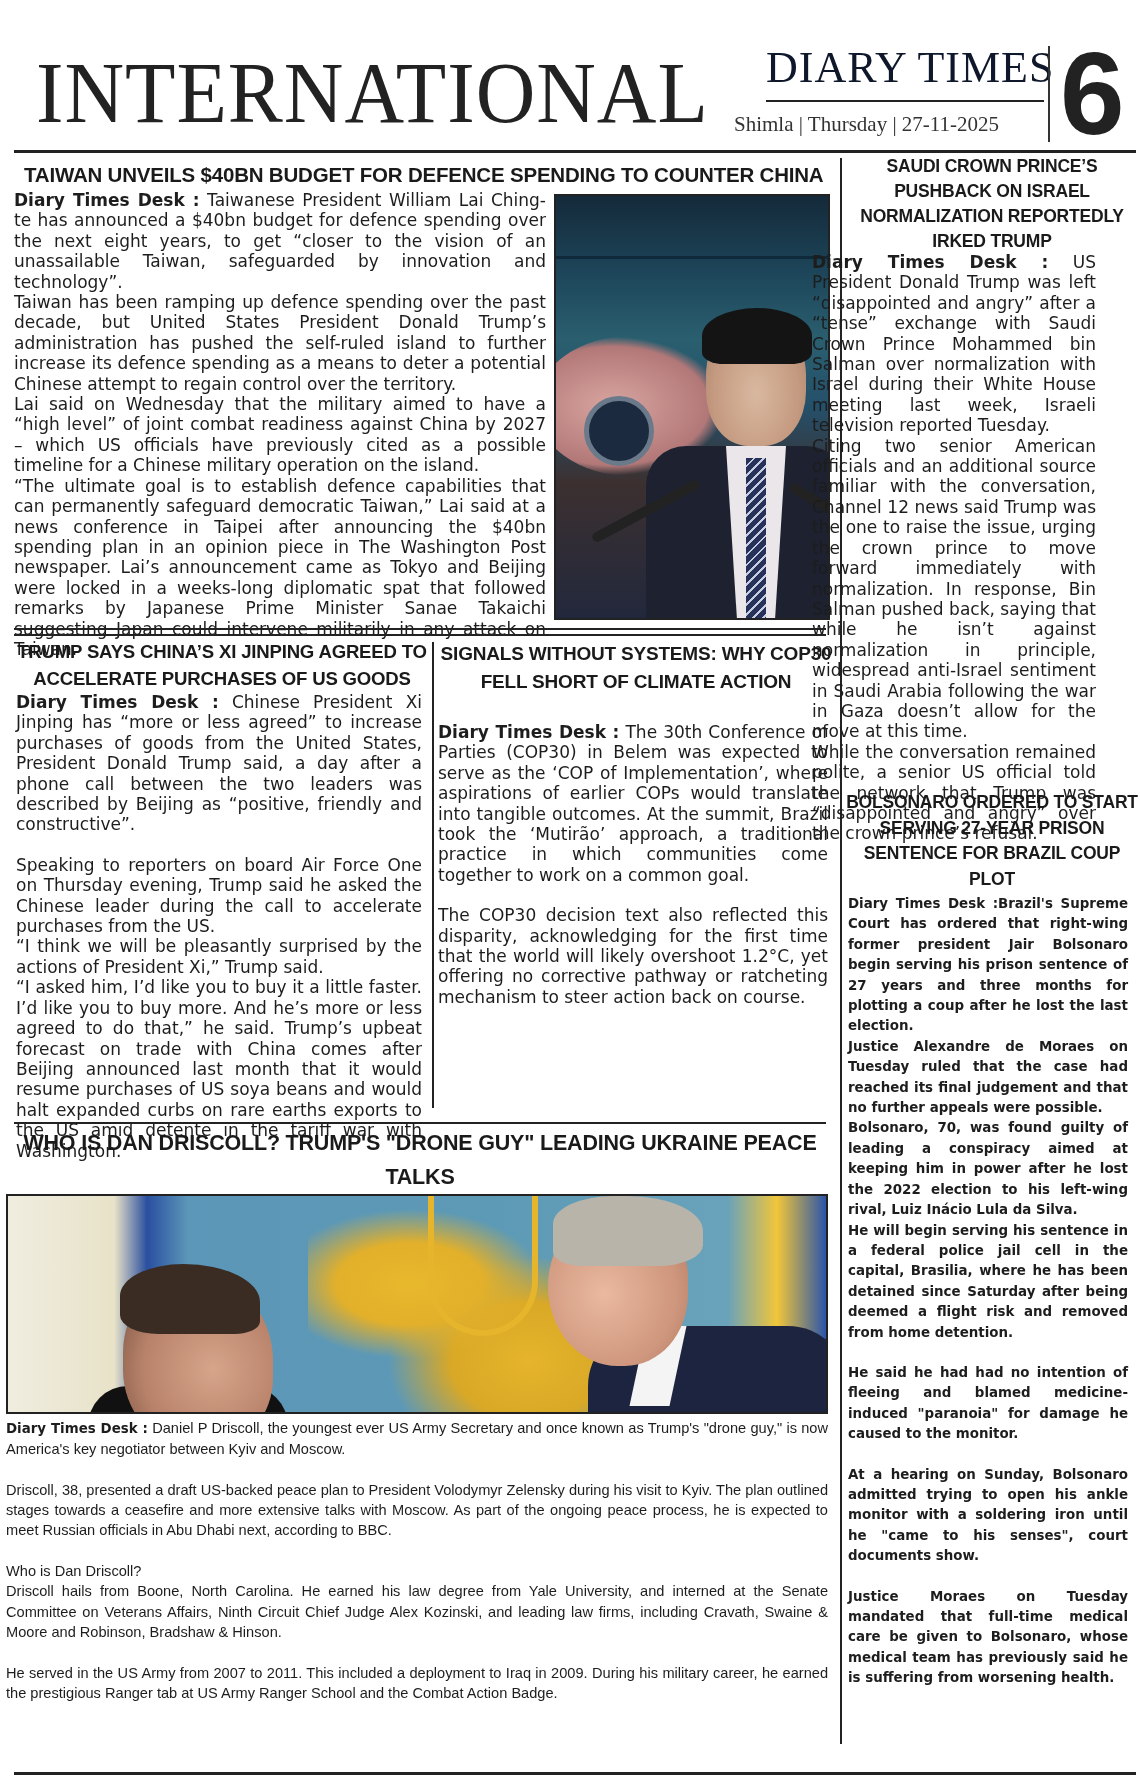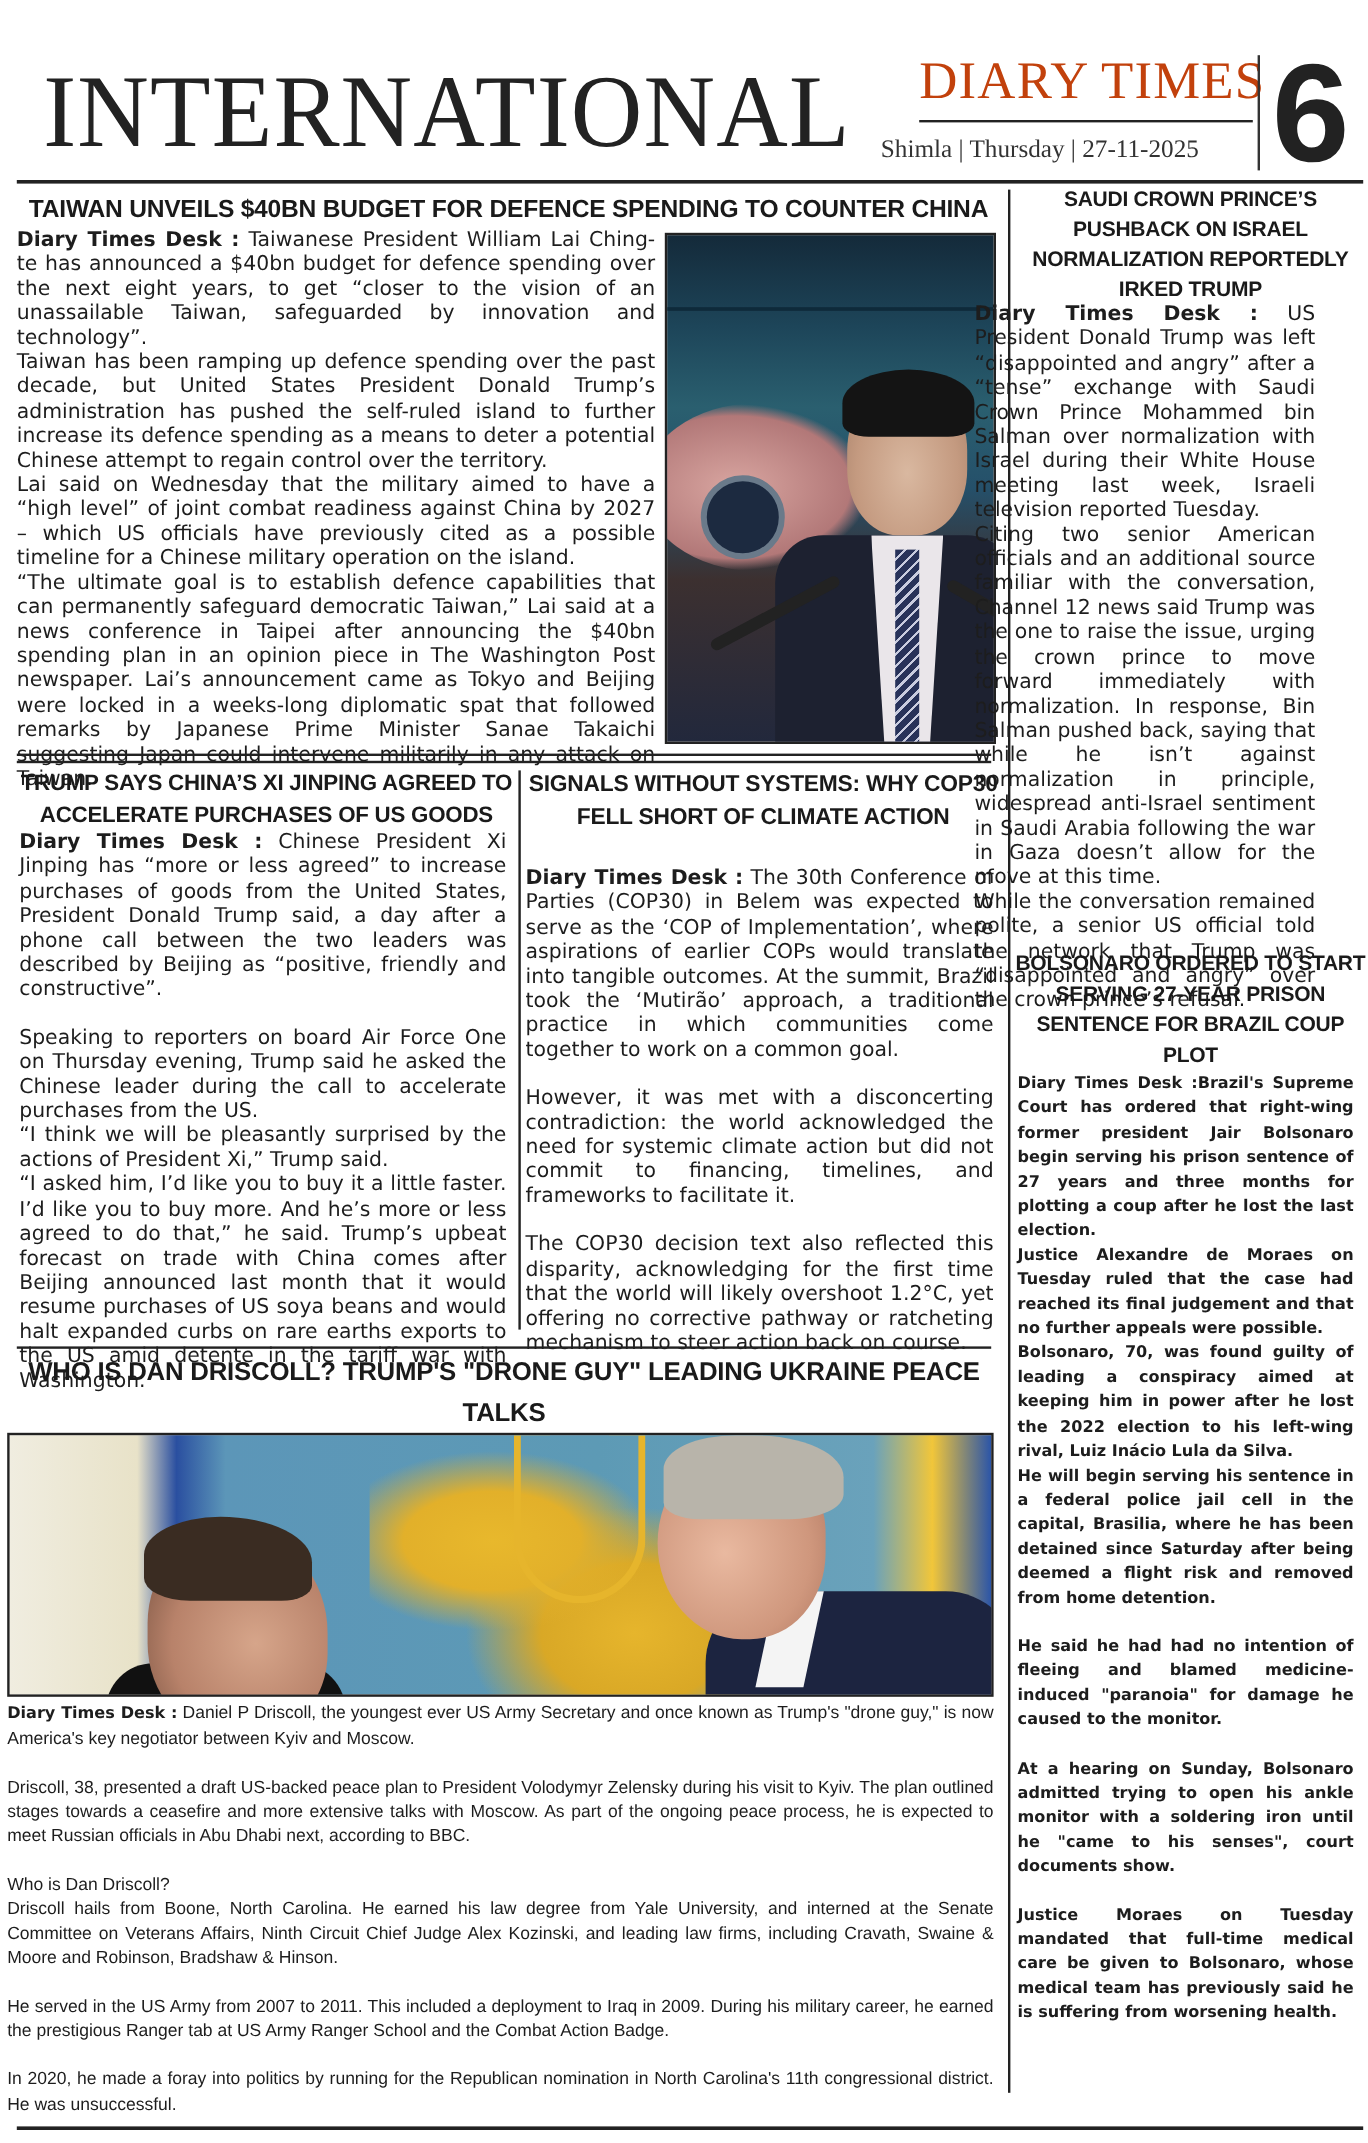--- a/index.html
+++ b/index.html
@@ -1,21 +1,21 @@
 <!DOCTYPE html>
 <html><head>
 <meta charset="utf-8">
 <style>
   * { box-sizing: border-box; margin: 0; padding: 0; }
   html, body { width: 1140px; height: 1786px; background: #ffffff; overflow: hidden; }
   body { position: relative; font-family: "DejaVu Sans", sans-serif; color: #1a1a1a; }
 
   
   .mast-title { position: absolute; left: 36px; top: 50px; font-family: "Liberation Serif", serif; font-size: 86px; letter-spacing: 1px; line-height: 1; color: #222; transform: scaleX(0.96); transform-origin: left top; }
-  .mast-brand { position: absolute; left: 766px; top: 46px; font-family: "Liberation Serif", serif; font-size: 44px; line-height: 1; color: #c2410c; letter-spacing: 1px; }
+  .mast-brand { position: absolute; left: 766px; top: 46px; font-family: "Liberation Serif", serif; font-size: 44px; line-height: 1; color: #0f172a; letter-spacing: 1px; }
   .mast-brand-rule { position: absolute; left: 766px; top: 100px; width: 278px; height: 2px; background: #222; }
   .mast-dateline { position: absolute; left: 734px; top: 112px; font-family: "Liberation Serif", serif; font-size: 21px; color: #333; white-space: nowrap; }
   .mast-vrule { position: absolute; left: 1048px; top: 46px; width: 2px; height: 96px; background: #333; }
   .mast-page { position: absolute; left: 1060px; top: 36px; font-family: "Liberation Sans", sans-serif; font-weight: bold; font-size: 116px; line-height: 1; color: #222; }
   .mast-rule { position: absolute; left: 14px; top: 150px; width: 1122px; height: 3px; background: #222; }
 
   
   .hl { font-family: "Liberation Sans", sans-serif; font-weight: bold; color: #1a1a1a; letter-spacing: -0.2px; }
   .body { font-family: "DejaVu Sans", sans-serif; font-size: 17px; line-height: 20.4px; text-align: justify; color: #1d1d1d; }
   .body p { margin: 0; }
@@ -146,21 +146,20 @@
     <p>“I asked him, I’d like you to buy it a little faster. I’d like you to buy more. And he’s more or less agreed to do that,” he said. Trump’s upbeat forecast on trade with China comes after Beijing announced last month that it would resume purchases of US soya beans and would halt expanded curbs on rare earths exports to the US amid detente in the tariff war with Washington.</p>
   </div>
 </article>
 
 <div class="vrule mid-vrule"></div>
 
 <article>
   <h2 class="hl cop-hl">SIGNALS WITHOUT SYSTEMS: WHY COP30 FELL SHORT OF CLIMATE ACTION</h2>
   <div class="body cop-body">
     <p><span class="desk">Diary Times Desk :</span> <span>The 30th Conference of Parties (COP30) in Belem was expected to serve as the ‘COP of Implementation’, where aspirations of earlier COPs would translate into tangible outcomes. At the summit, Brazil took the ‘Mutirão’ approach, a traditional practice in which communities come together to work on a common goal.</span></p>
-    <p class="gap">However, it was met with a disconcerting contradiction: the world acknowledged the need for systemic climate action but did not commit to financing, timelines, and frameworks to facilitate it.</p>
     <p class="gap">The COP30 decision text also reflected this disparity, acknowledging for the first time that the world will likely overshoot 1.2°C, yet offering no corrective pathway or ratcheting mechanism to steer action back on course.</p>
   </div>
 </article>
 
 <div class="hrule dris-rule"></div>
 <article>
   <h2 class="hl dris-hl">WHO IS DAN DRISCOLL? TRUMP'S "DRONE GUY" LEADING UKRAINE PEACE TALKS</h2>
   <div class="dris-photo" title="Volodymyr Zelensky meeting Dan Driscoll in front of Ukrainian coat of arms">
     <div class="crest"></div>
     <div class="shield"></div>
@@ -171,17 +170,16 @@
     <div class="d-collar"></div>
     <div class="d-head"></div>
     <div class="d-hair"></div>
   </div>
   <div class="body dris-body">
     <p><span class="desk">Diary Times Desk :</span> <span> Daniel P Driscoll, the youngest ever US Army Secretary and once known as Trump's "drone guy," is now America's key negotiator between Kyiv and Moscow.</span></p>
     <p class="gap">Driscoll, 38, presented a draft US-backed peace plan to President Volodymyr Zelensky during his visit to Kyiv. The plan outlined stages towards a ceasefire and more extensive talks with Moscow. As part of the ongoing peace process, he is expected to meet Russian officials in Abu Dhabi next, according to BBC.</p>
     <p class="gap">Who is Dan Driscoll?</p>
     <p>Driscoll hails from Boone, North Carolina. He earned his law degree from Yale University, and interned at the Senate Committee on Veterans Affairs, Ninth Circuit Chief Judge Alex Kozinski, and leading law firms, including Cravath, Swaine &amp; Moore and Robinson, Bradshaw &amp; Hinson.</p>
     <p class="gap">He served in the US Army from 2007 to 2011. This included a deployment to Iraq in 2009. During his military career, he earned the prestigious Ranger tab at US Army Ranger School and the Combat Action Badge.</p>
-    <p class="gap">In 2020, he made a foray into politics by running for the Republican nomination in North Carolina's 11th congressional district. He was unsuccessful.</p>
   </div>
 </article>
 
 <div class="hrule bottom-rule"></div>
 
 </body></html>

